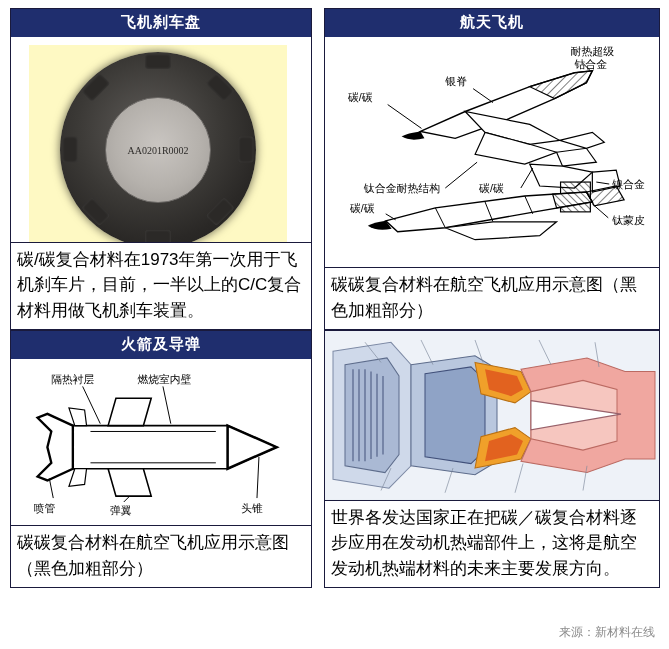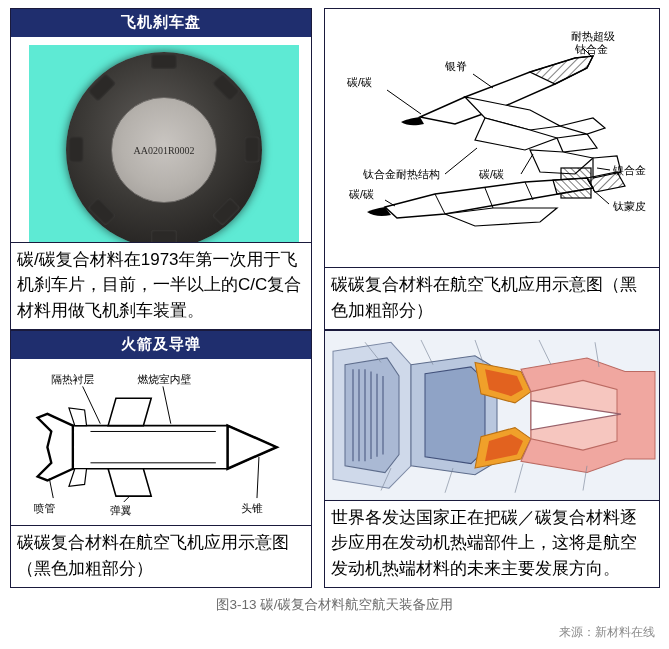--- a/index.html
+++ b/index.html
@@ -86,23 +86,22 @@
     position: absolute;
     inset: 0;
     background: #fff;
   }
   .brake-photo {
     position: absolute;
     left: 18px;
     top: 8px;
     width: 258px;
     height: 210px;
-    background: #5eead4;
+    background: #fef9c3;
     overflow: hidden;
-    padding-left: 12px;
   }
   .brake-disc-outer {
     position: absolute;
     left: 50%;
     top: 50%;
     transform: translate(-50%, -50%);
     width: 196px;
     height: 196px;
     border-radius: 50%;
     background: radial-gradient(circle at 45% 40%, #5e5b58 0%, #3b3936 45%, #2a2826 70%, #1c1b1a 100%);
@@ -180,20 +179,21 @@
             <div class="brake-tab" style="transform:rotate(270deg) translate(0,-88px);"></div>
             <div class="brake-tab" style="transform:rotate(315deg) translate(0,-88px);"></div>
             <div class="brake-code">AA0201R0002</div>
           </div>
         </div>
       </div>
       <div class="cell-caption">碳/碳复合材料在1973年第一次用于飞机刹车片，目前，一半以上的C/C复合材料用做飞机刹车装置。</div>
     </div>
 
     <div class="cell">
+      <div class="cell-title">航天飞机</div>
       <div class="cell-figure">
         <svg class="svgfig" viewBox="0 0 334 232" preserveAspectRatio="xMidYMid meet">
           <defs>
             <pattern id="hatchA" width="6" height="6" patternUnits="userSpaceOnUse" patternTransform="rotate(45)">
               <line x1="0" y1="0" x2="0" y2="6" stroke="#000" stroke-width="1"></line>
             </pattern>
             <pattern id="hatchB" width="5" height="5" patternUnits="userSpaceOnUse" patternTransform="rotate(-45)">
               <line x1="0" y1="0" x2="0" y2="5" stroke="#000" stroke-width="1"></line>
             </pattern>
           </defs>
@@ -320,16 +320,15 @@
             <line x1="190" y1="144" x2="198" y2="118"></line>
             <line x1="258" y1="142" x2="262" y2="120"></line>
           </g>
         </svg>
       </div>
       <div class="cell-caption">世界各发达国家正在把碳／碳复合材料逐步应用在发动机热端部件上，这将是航空发动机热端材料的未来主要发展方向。</div>
     </div>
 
   </div>
 
-  <div class="figure-title">图3-13  碳/碳复合材料航空航天装备应用</div>
   <div class="source">来源：新材料在线</div>
 
 </div>
 
 </body></html>

